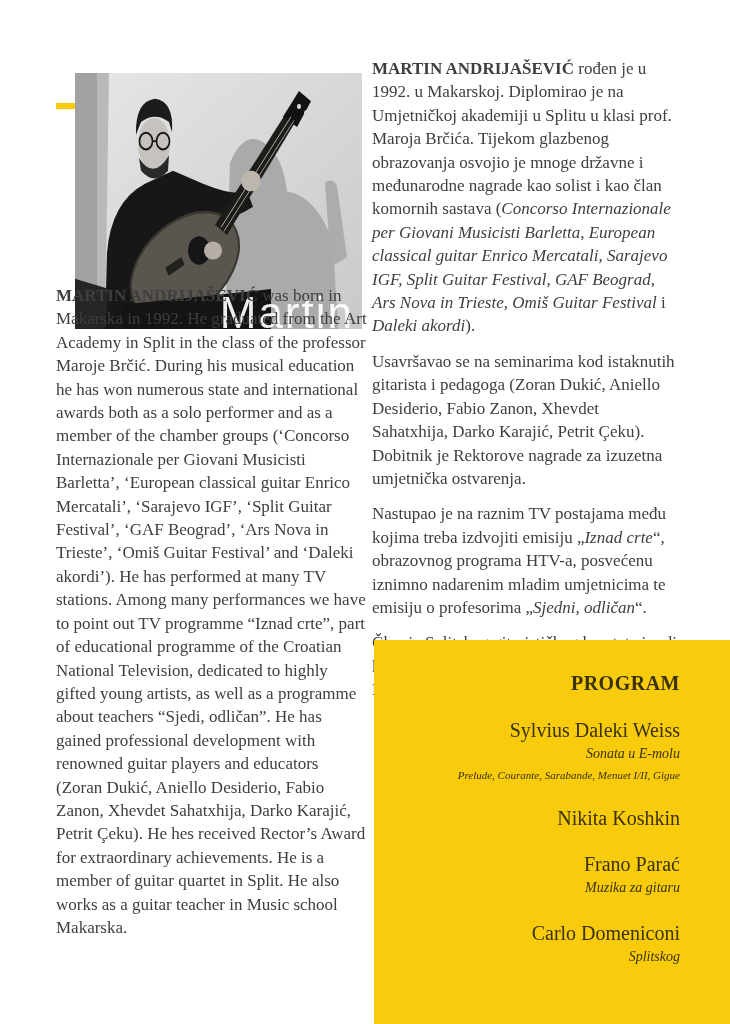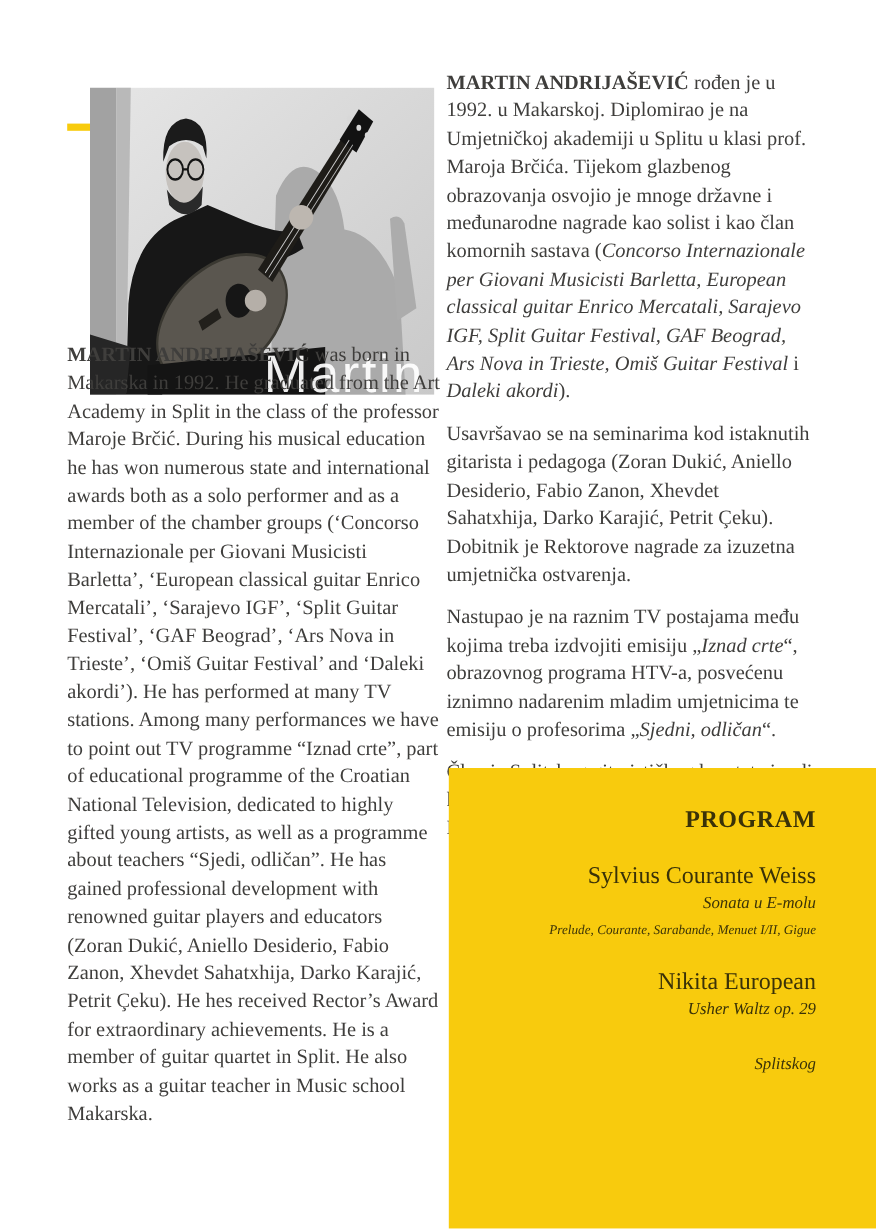--- a/index.html
+++ b/index.html
@@ -96,29 +96,33 @@
     <p><span class="bd">MARTIN ANDRIJAŠEVIĆ</span><span> rođen je u 1992. u Makarskoj. Diplomirao je na Umjetničkoj akademiji u Splitu u klasi prof. Maroja Brčića. Tijekom glazbenog obrazovanja osvojio je mnoge državne i međunarodne nagrade kao solist i kao član komornih sastava (</span><span class="it">Concorso Internazionale per Giovani Musicisti Barletta, European classical guitar Enrico Mercatali, Sarajevo IGF, Split Guitar Festival, GAF Beograd, Ars Nova in Trieste, Omiš Guitar Festival</span><span> i </span><span class="it">Daleki akordi</span><span>).</span></p>
     <p><span>Usavršavao se na seminarima kod istaknutih gitarista i pedagoga (Zoran Dukić, Aniello Desiderio, Fabio Zanon, Xhevdet Sahatxhija, Darko Karajić, Petrit Çeku). Dobitnik je Rektorove nagrade za izuzetna umjetnička ostvarenja.</span></p>
     <p><span>Nastupao je na raznim TV postajama među kojima treba izdvojiti emisiju „</span><span class="it">Iznad crte</span><span>“, obrazovnog programa HTV-a, posvećenu iznimno nadarenim mladim umjetnicima te emisiju o profesorima „</span><span class="it">Sjedni, odličan</span><span>“.</span></p>
     <p><span>Član je Splitskog gitarističkog kvarteta i radi kao profesor gitare u Glazbenoj školi Makarska.</span></p>
   </div>
 
   <div class="program">
     <div class="program-title">PROGRAM</div>
 
     <div class="entry">
-      <div class="composer">Sylvius Courante Weiss</div>
+      <div class="composer">Sylvius Daleki Weiss</div>
       <div class="piece">Sonata u E-molu</div>
       <div class="movements">Prelude, Courante, Sarabande, Menuet I/II, Gigue</div>
     </div>
 
     <div class="entry">
-      <div class="composer">Nikita European</div>
-      <div class="piece">Usher Waltz op. 29</div>
+      <div class="composer">Nikita Koshkin</div>
     </div>
 
+    <div class="entry">
+      <div class="composer">Frano Parać</div>
+      <div class="piece">Muzika za gitaru</div>
+    </div>
 
     <div class="entry">
+      <div class="composer">Carlo Domeniconi</div>
       <div class="piece">Splitskog</div>
     </div>
   </div>
 
 </div>
 
 </body></html>

